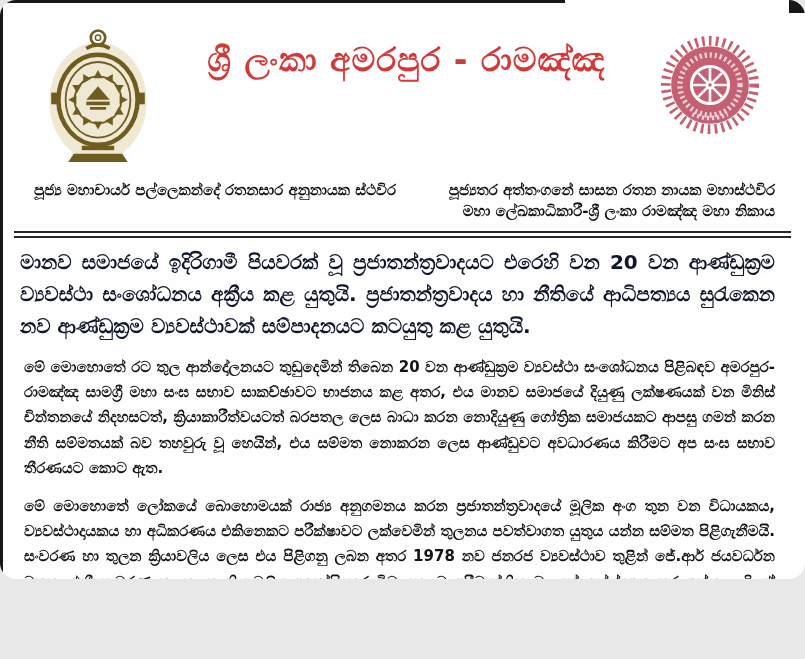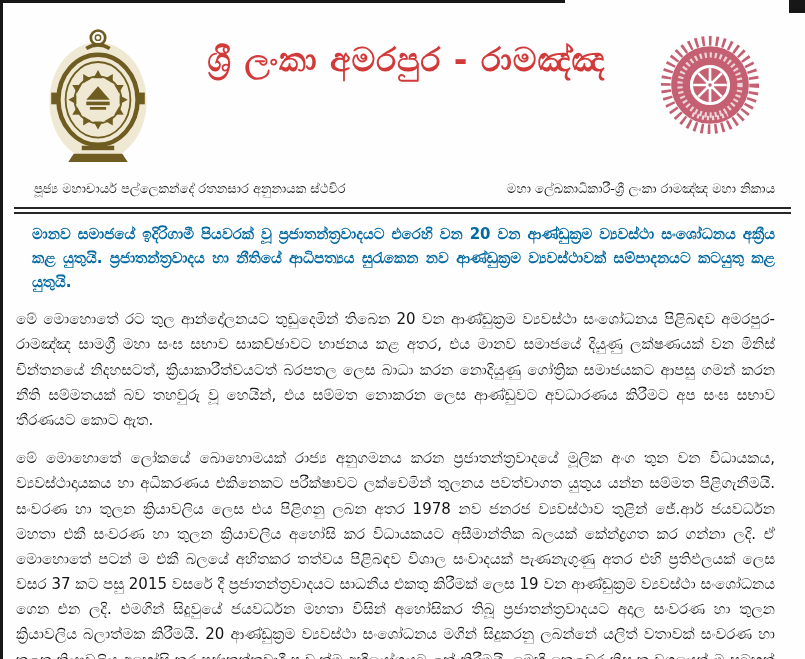--- a/index.html
+++ b/index.html
@@ -1,23 +1,24 @@
 <!DOCTYPE html>
 <html><head>
 <meta charset="utf-8">
 <style>
   html,body{margin:0;padding:0;background:#e8e8e8;}
   .sheet{
     position:relative;
-    width:805px;height:659px;
+    width:805px;height:579px;
     background:#fefefe;
     overflow:hidden;
     font-family:"DejaVu Sans","Liberation Sans",sans-serif;
     color:#111;
     margin:0 auto;
+    border-radius:16px;
   }
   
   .edge-left{position:absolute;left:0;top:0;width:3px;height:659px;background:#171717;}
   .edge-top{position:absolute;left:0;top:0;width:565px;height:3px;background:#171717;}
   .edge-corner{position:absolute;right:0;top:0;width:16px;height:13px;background:#171717;}
 
   .header-row{
     display:flex;align-items:flex-start;justify-content:space-between;
     padding:24px 38px 0 44px;
   }
@@ -29,49 +30,49 @@
     line-height:1.45;letter-spacing:1px;white-space:nowrap;
   }
   .title-line2{
     font-size:31px;font-weight:700;color:#d23a3a;
     line-height:1.35;letter-spacing:2px;white-space:nowrap;
   }
 
   .contact-row{
     display:flex;justify-content:space-between;align-items:flex-start;
     padding:4px 30px 0 34px;
-    font-size:13px;font-weight:400;line-height:1.4;
+    font-size:15px;font-weight:700;line-height:1.4;
   }
   .contact-left{text-align:left;max-width:48%;}
   .contact-right{text-align:right;max-width:50%;}
   .contact-line{white-space:nowrap;}
 
   .divider{
     margin:9px 14px 0 14px;
     height:3px;
     border-top:2px solid #262626;
     border-bottom:2px solid #262626;
   }
 
   .date-line{
     margin:9px 30px 0 30px;
     text-align:right;
     font-size:15px;font-weight:800;
   }
 
   .headline{
-    margin:8px 30px 0 32px;
-    font-size:15px;font-weight:800;
+    margin:8px 30px 0 20px;
+    font-size:20px;font-weight:800;
     line-height:1.6;
     text-align:justify;
-    color:#0369a1;
+    color:#0f172a;
   }
   .para{
-    margin:13px 30px 0 16px;
-    font-size:15px;font-weight:400;
+    margin:13px 30px 0 24px;
+    font-size:15px;font-weight:700;
     line-height:1.68;
     text-align:justify;
     color:#141414;
   }
 </style>
 </head>
 <body>
 
 <div class="sheet">
 
@@ -163,20 +164,21 @@
         <path d="M40 93 Q60 102 80 93" fill="none" stroke="#eed9dd" stroke-width="5" stroke-dasharray="2.5 3.2"></path>
       </svg>
     </div>
   </div>
 
   <div class="contact-row">
     <div class="contact-left">
       <div class="contact-line">පූජ්‍ය මහාචාර්ය පල්ලෙකන්දේ රතනසාර අනුනායක ස්ථවිර</div>
     </div>
     <div class="contact-right">
+      <div class="contact-line">පූජ්‍යතර අත්තංගනේ සාසන රතන නායක මහාස්ථවිර</div>
       <div class="contact-line">මහා ලේඛකාධිකාරී-ශ්‍රී ලංකා රාමඤ්ඤ මහා නිකාය</div>
     </div>
   </div>
 
   <div class="divider"></div>
 
 
   <div class="headline">මානව සමාජයේ ඉදිරිගාමී පියවරක් වූ ප්‍රජාතන්ත්‍රවාදයට එරෙහි වන 20 වන ආණ්ඩුක්‍රම ව්‍යවස්ථා සංශෝධනය අක්‍රීය කළ යුතුයි. ප්‍රජාතන්ත්‍රවාදය හා නීතියේ ආධිපත්‍යය සුරැකෙන නව ආණ්ඩුක්‍රම ව්‍යවස්ථාවක් සම්පාදනයට කටයුතු කළ යුතුයි.</div>
 
   <div class="para">මේ මොහොතේ රට තුල ආන්දෝලනයට තුඩුදෙමින් තිබෙන 20 වන ආණ්ඩුක්‍රම ව්‍යවස්ථා සංශෝධනය පිළිබඳව අමරපුර-රාමඤ්ඤ සාමග්‍රී මහා සංඝ සභාව සාකච්ඡාවට භාජනය කළ අතර, එය මානව සමාජයේ දියුණු ලක්ෂණයක් වන මිනිස් චින්තනයේ නිදහසටත්, ක්‍රියාකාරීත්වයටත් බරපතල ලෙස බාධා කරන නොදියුණු ගෝත්‍රික සමාජයකට ආපසු ගමන් කරන නීති සම්මතයක් බව තහවුරු වූ හෙයින්, එය සම්මත නොකරන ලෙස ආණ්ඩුවට අවධාරණය කිරීමට අප සංඝ සභාව තීරණයට කොට ඇත.</div>

